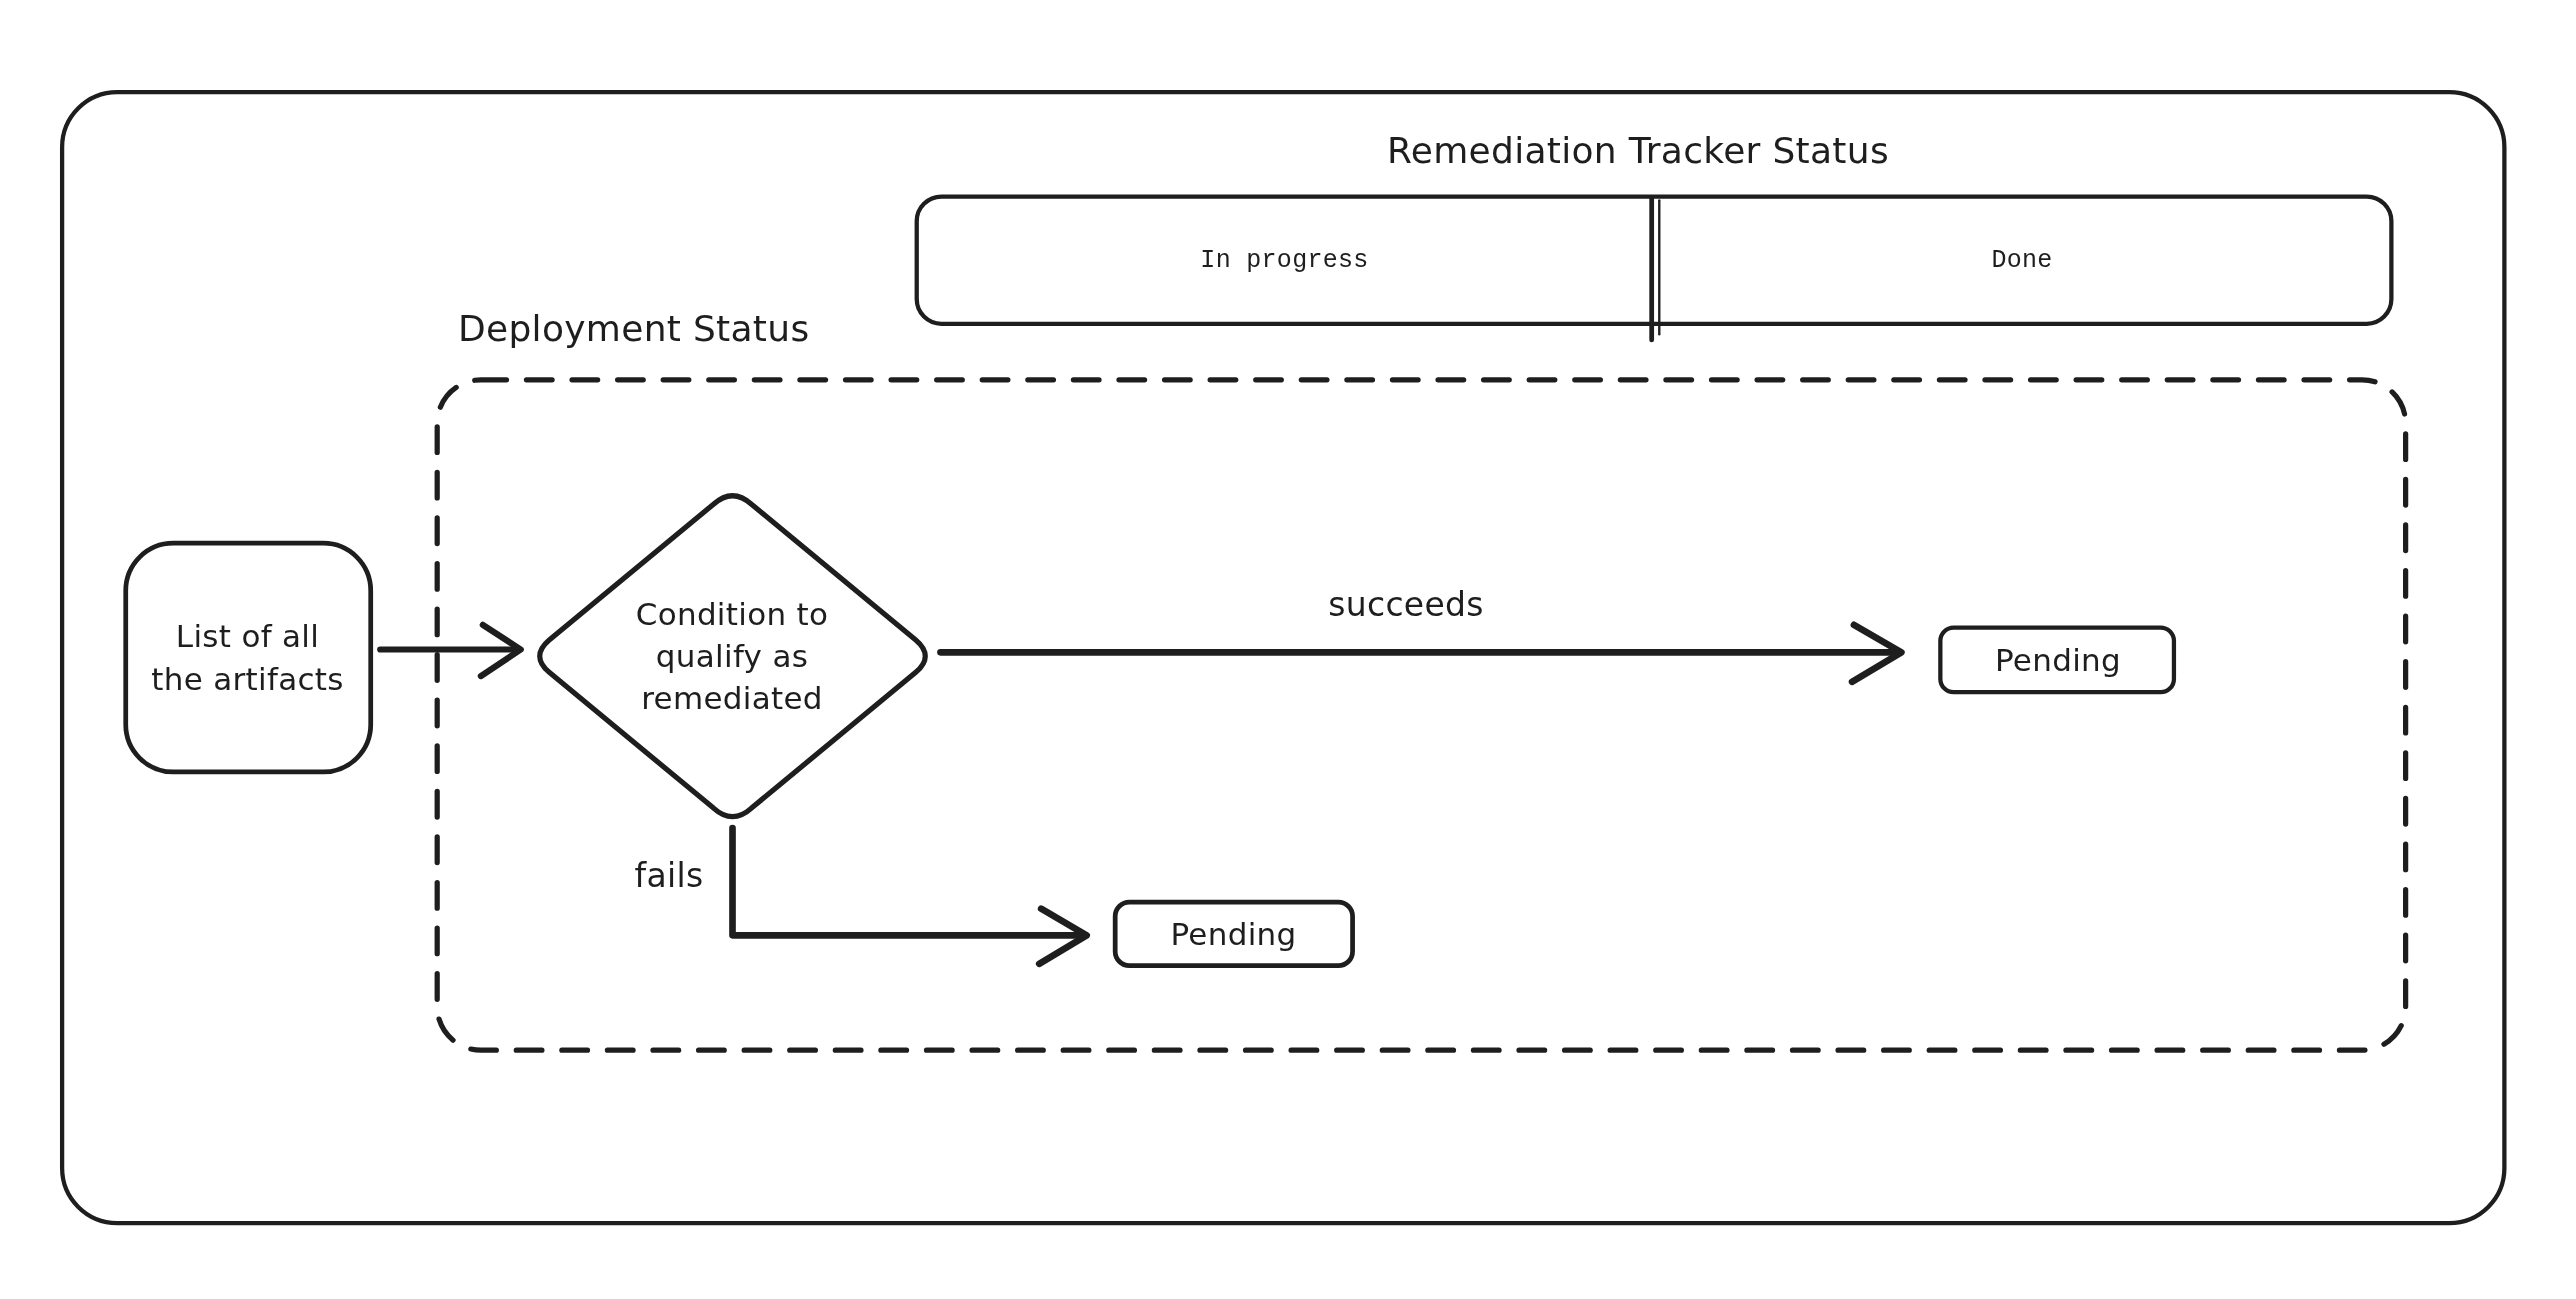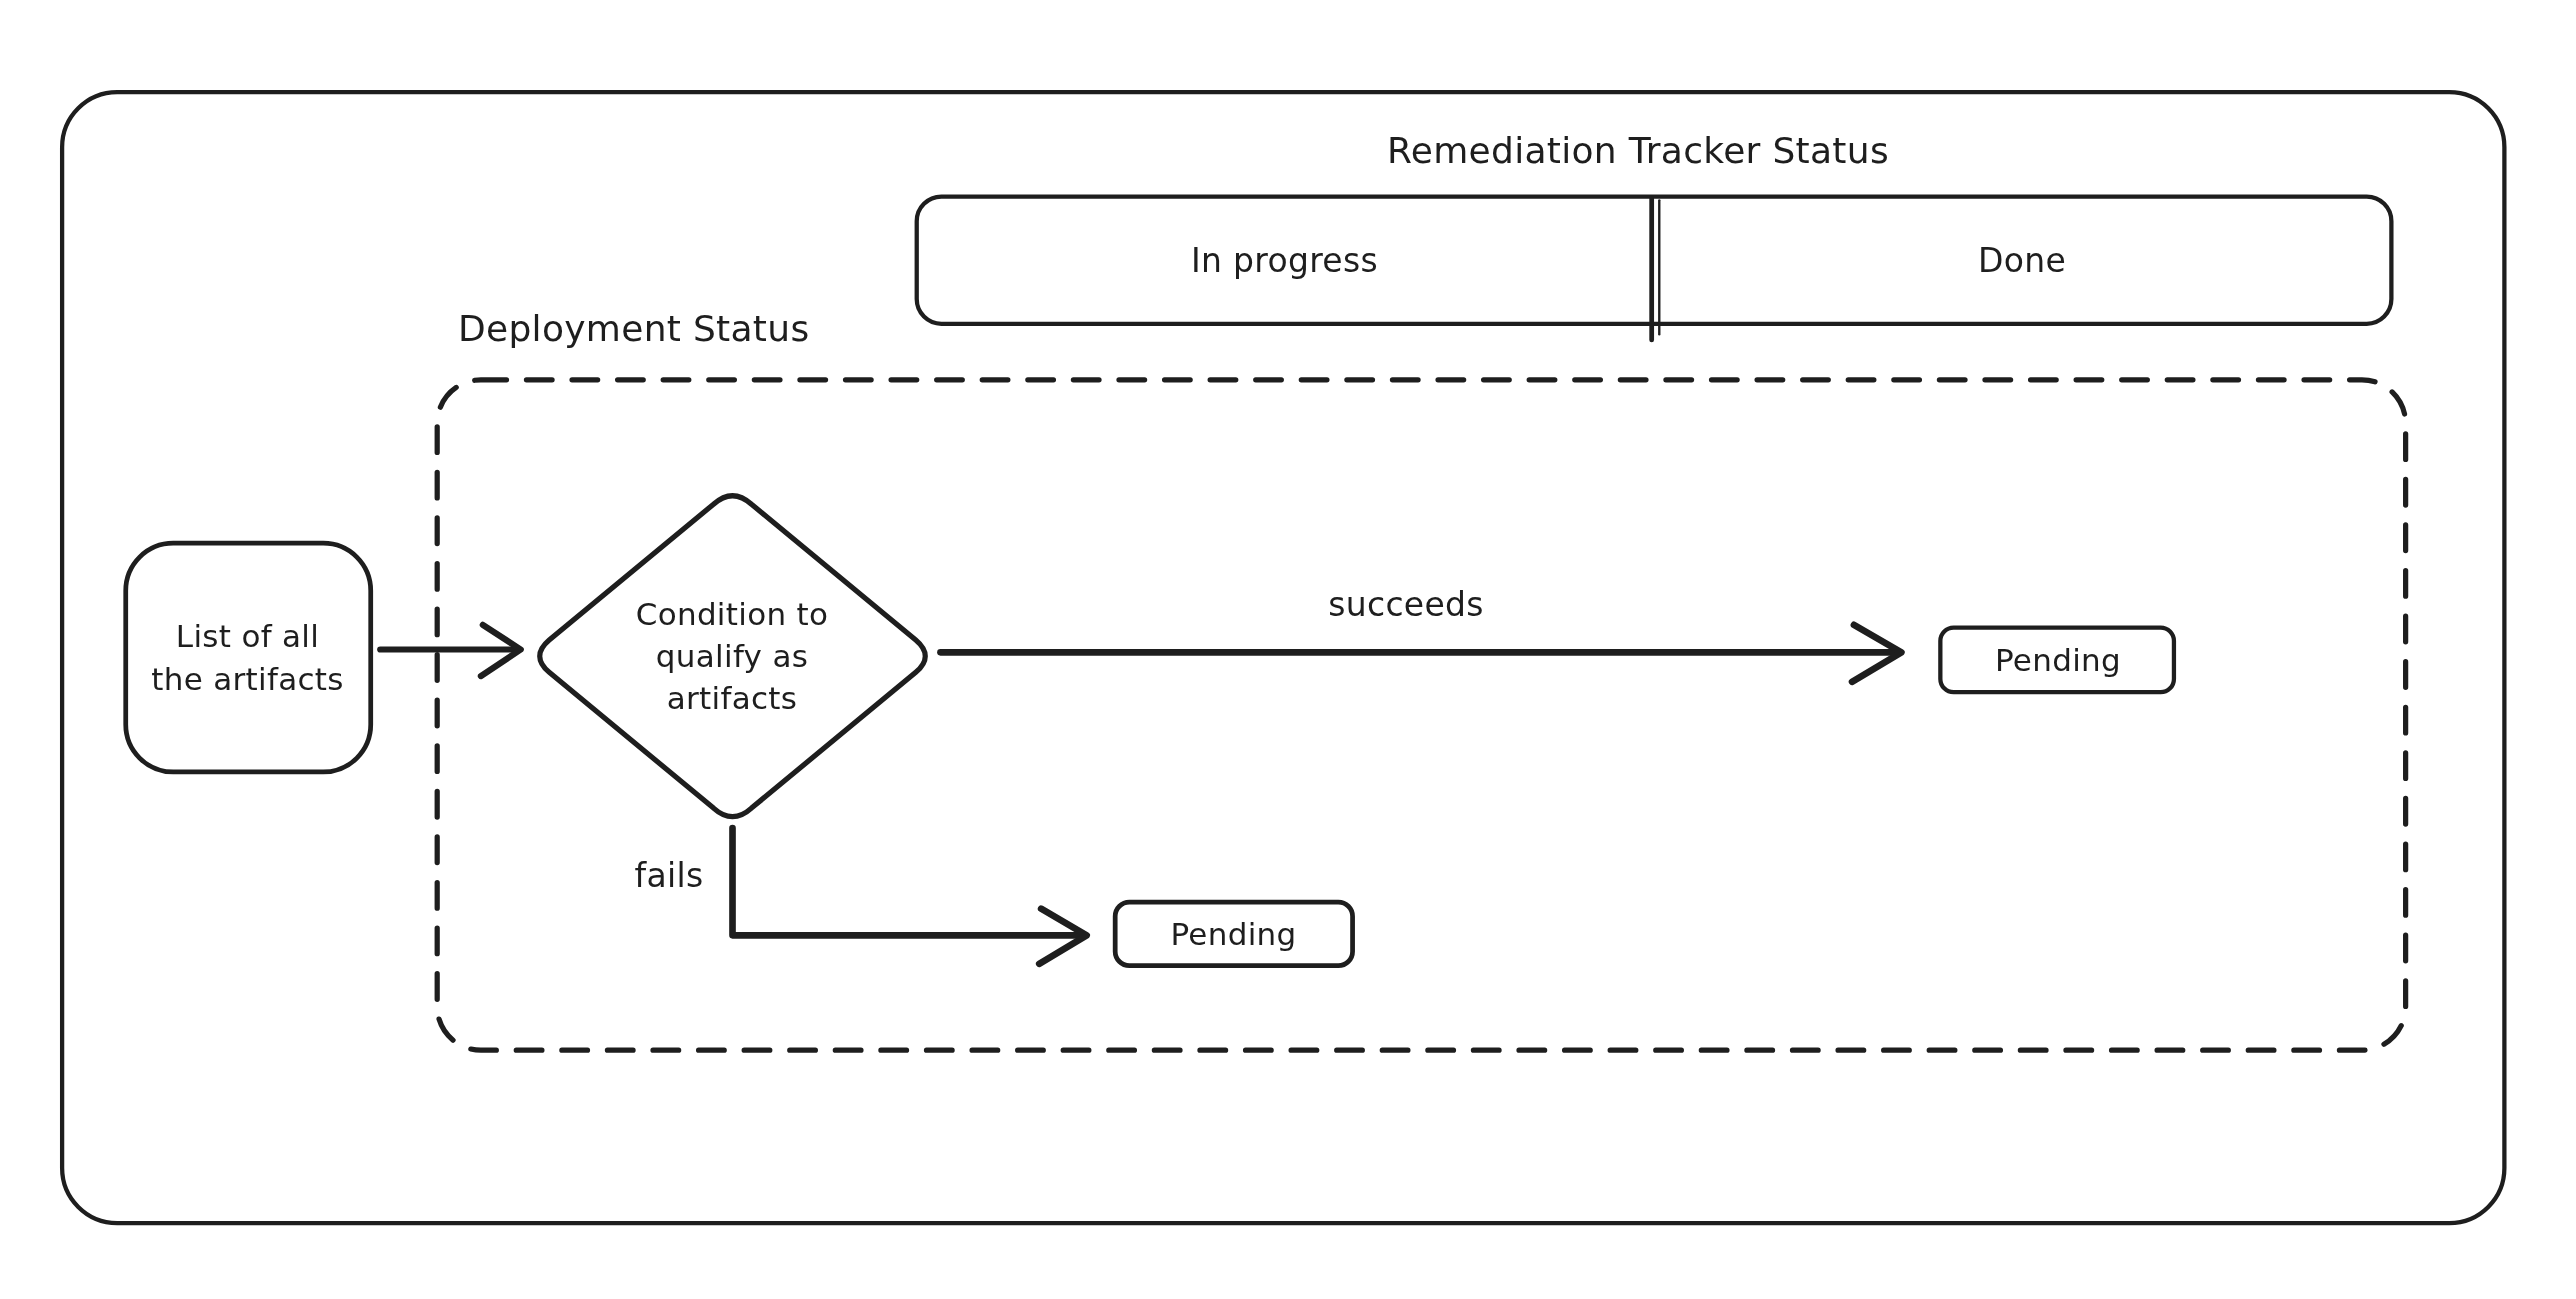--- a/index.html
+++ b/index.html
@@ -32,21 +32,21 @@
   }
   .label.flexbox {
     display: flex;
     align-items: center;
     justify-content: center;
   }
   .centerx {
     transform: translateX(-50%);
   }
   .fs-heading { font-size: 36px; }
-  .fs-cell    { font-size: 33px; }
+  .fs-cell    { font-size: 25px; font-family: Liberation Mono, monospace; }
   .fs-node    { font-size: 31px; line-height: 1.36; }
   .fs-edge    { font-size: 33px; }
 </style>
 </head>
 <body>
 
 <div class="canvas">
 
   <svg class="shapes" viewBox="0 0 2712 1368" fill="none" stroke="#1e1e1e" stroke-linecap="round" stroke-linejoin="round">
 
@@ -82,21 +82,21 @@
 
   <div class="label flexbox fs-cell" style="left:1652px; top:197px; width:740px; height:127px;">Done</div>
 
   <div class="label fs-heading" style="left:458px; top:308px;">Deployment Status</div>
 
   <div class="label flexbox fs-node" style="left:125px; top:543px; width:245px; height:229px;">List of all
 the artifacts</div>
 
   <div class="label flexbox fs-node" style="left:542px; top:580px; width:380px; height:152px;">Condition to
 qualify as
-artifacts</div>
+remediated</div>
 
   <div class="label fs-edge centerx" style="left:1406px; top:585px;">succeeds</div>
 
   <div class="label flexbox fs-node" style="left:1941px; top:628px; width:234px; height:65px;">Pending</div>
 
   <div class="label fs-edge centerx" style="left:669px; top:856px;">fails</div>
 
   <div class="label flexbox fs-node" style="left:1115px; top:902px; width:237px; height:64px;">Pending</div>
 
 </div>

